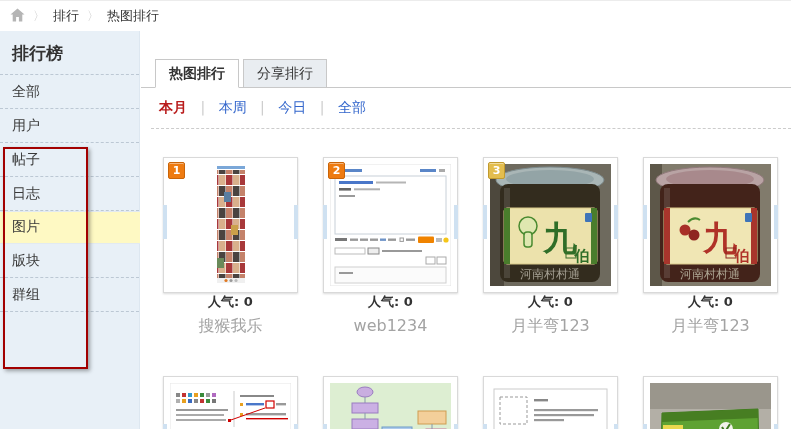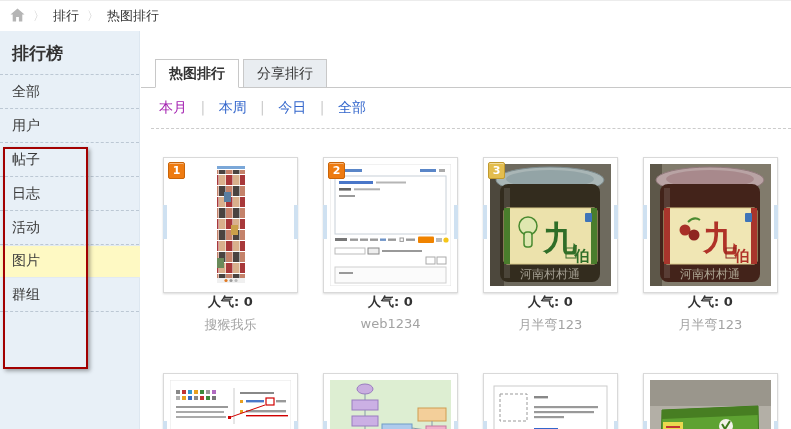--- a/index.html
+++ b/index.html
@@ -21,41 +21,41 @@
   .sb-list li.active{background:#fef9c3;border-top:1px solid #e2eaf1;border-bottom:1px solid #e2eaf1;height:31px;line-height:31px;margin-right:-1px;font-family:Liberation Mono, monospace;}
   .annotation-red{position:absolute;left:3px;top:146px;width:81px;height:218px;border:2px solid #a20000;box-shadow:2px 2px 4px rgba(0,0,0,.35);z-index:10;pointer-events:none;}
 
   
   .main{margin-left:141px;}
   .tabbar{margin-top:28px;padding-left:14px;border-bottom:1px solid #c8c8c8;display:flex;align-items:flex-end;}
   .tab{height:27px;line-height:27px;padding:0 13px;border:1px solid #c8c8c8;background:#e9edf1;margin-right:4px;margin-bottom:-1px;font-size:14px;color:#333;cursor:pointer;}
   .tab.active{background:#fff;border-bottom-color:#fff;font-weight:bold;}
   .filters{padding:11px 0 0 18px;font-size:14px;}
   .flt{cursor:pointer;color:#36c;}
-  .flt.active{color:#a21caf;font-weight:normal;}
+  .flt.active{color:#b91c1c;font-weight:bold;}
   .flt-sep{color:#ccc;margin:0 9px;}
   .dash-sep{border-top:1px dashed #ccc;margin:11px 0 0 10px;}
 
   
   .cards-row{display:flex;padding-left:22px;margin-top:28px;}
   .cards-row.second{margin-top:39px;}
   .card-cell{width:135px;margin-right:25px;text-align:center;position:relative;}
   .photo-frame{position:relative;width:135px;height:136px;background:#fff;border:1px solid #d9d9d9;box-sizing:border-box;box-shadow:0 1px 2px rgba(0,0,0,.15);cursor:pointer;}
   .photo-frame::before{content:"";position:absolute;top:-6px;left:8px;right:-3px;height:12px;background:#fcfcfc;border:1px solid #e6e6e6;transform:rotate(1.6deg);z-index:-1;}
   .photo-frame::after{content:"";position:absolute;bottom:-7px;left:-3px;width:72%;height:12px;background:#fcfcfc;border:1px solid #e6e6e6;transform:rotate(-2deg);z-index:-1;}
   .side-strip{position:absolute;width:4px;height:34px;top:47px;background:#cfe1f1;z-index:1;}
   .side-strip.left{left:-1px;}
   .side-strip.right{right:-1px;}
   .thumb{position:absolute;left:6px;top:6px;right:6px;bottom:6px;overflow:hidden;}
   .thumb svg{width:100%;height:100%;display:block;}
   .rank-badge{position:absolute;top:4px;left:4px;width:17px;height:17px;line-height:16px;text-align:center;color:#fff;font-weight:bold;font-size:11px;border-radius:2px;z-index:2;box-sizing:border-box;}
   .rank-orange{background:#ee7b11;border:1px solid #c96408;box-shadow:inset 0 1px 0 rgba(255,255,255,.45);}
   .rank-gold{background:#e3bd4e;border:1px solid #c19a2e;box-shadow:inset 0 1px 0 rgba(255,255,255,.45);}
   .pop{font-size:13px;color:#333;font-weight:bold;}
-  .user{margin-top:5px;font-size:13px;color:#a3a3a3;cursor:pointer;}
+  .user{margin-top:5px;font-size:16px;color:#a3a3a3;cursor:pointer;}
 </style>
 </head>
 <body>
 
 <div class="page">
 
   <div class="breadcrumb">
     <span class="home-ic">
       <svg width="15" height="14" viewBox="0 0 15 14">
           <path d="M7.5 0.5 L14.5 6.5 H12.3 V13.5 H8.9 V9 H6.1 V13.5 H2.7 V6.5 H0.5 Z" fill="#b5b5b5"></path>
@@ -68,22 +68,22 @@
   </div>
 
   <div class="sidebar">
     <div class="sb-title">排行榜</div>
     <div class="sb-sep"></div>
     <ul class="sb-list">
       <li>全部</li>
       <li>用户</li>
       <li>帖子</li>
       <li>日志</li>
-      <li>活动</li>
       <li class="active">图片</li>
+      <li>版块</li>
       <li>群组</li>
     </ul>
   </div>
   <div class="annotation-red"></div>
 
   <div class="main">
 
     <div class="tabbar">
       <div class="tab active">热图排行</div>
       <div class="tab">分享排行</div>

